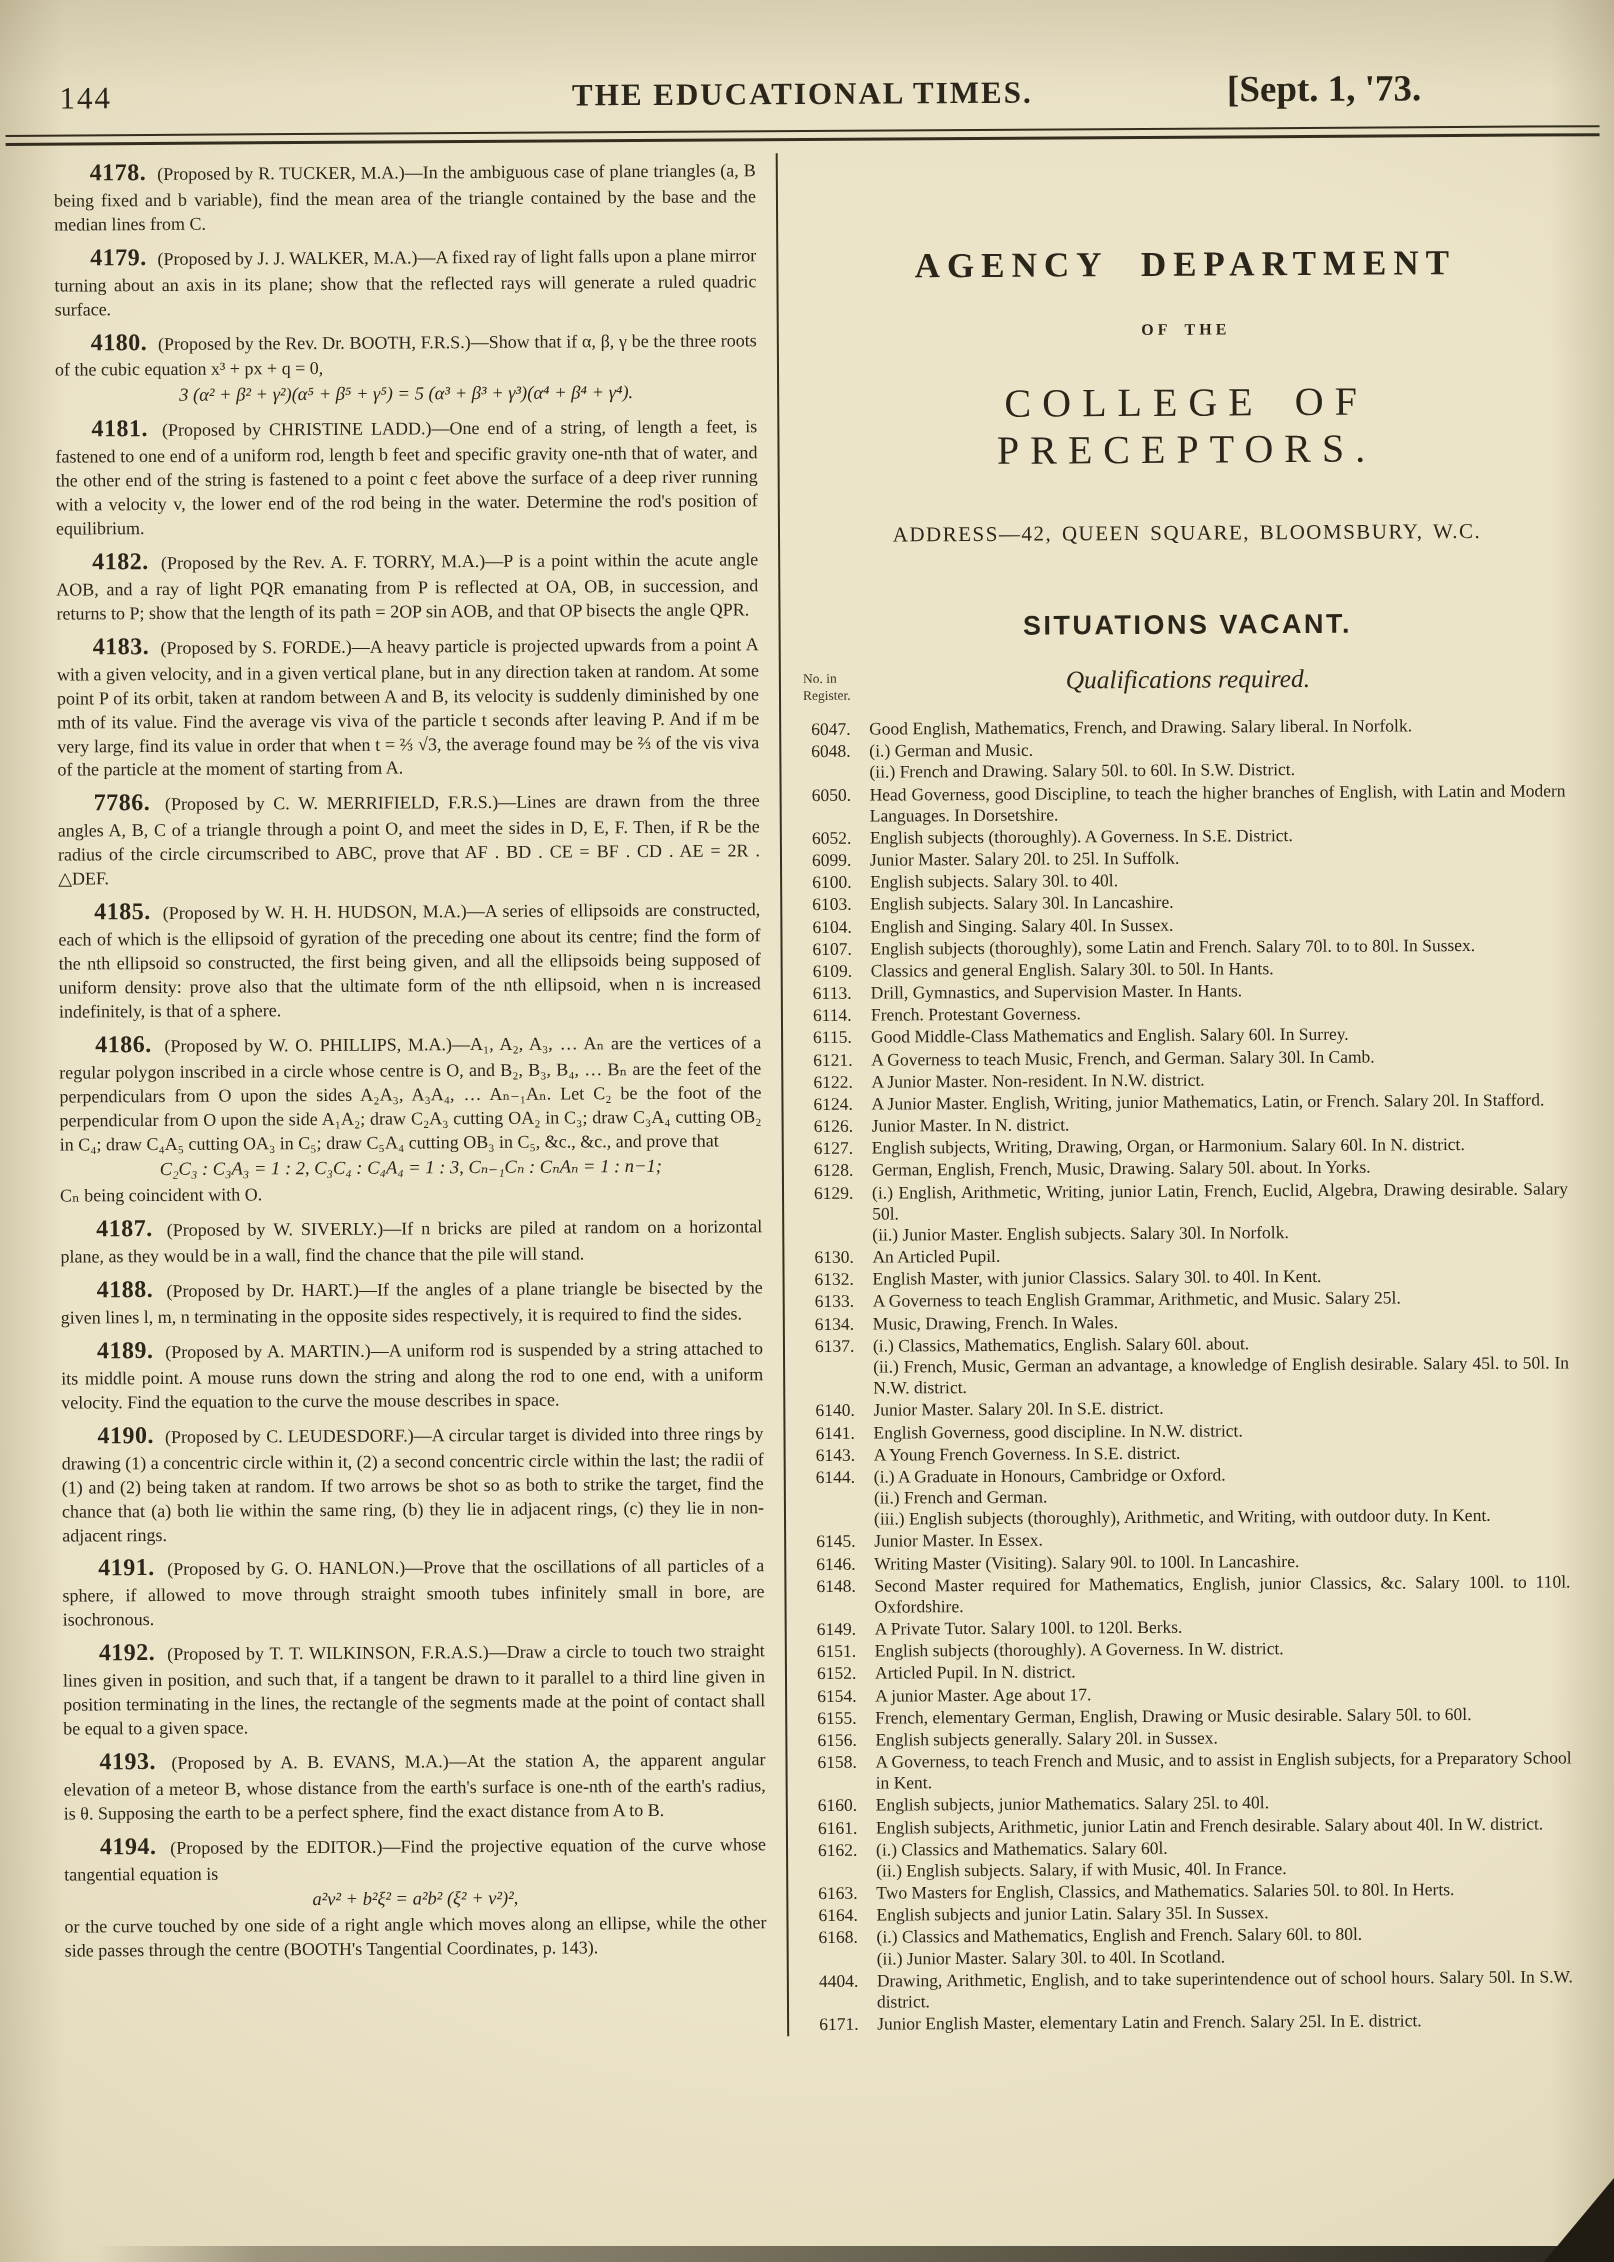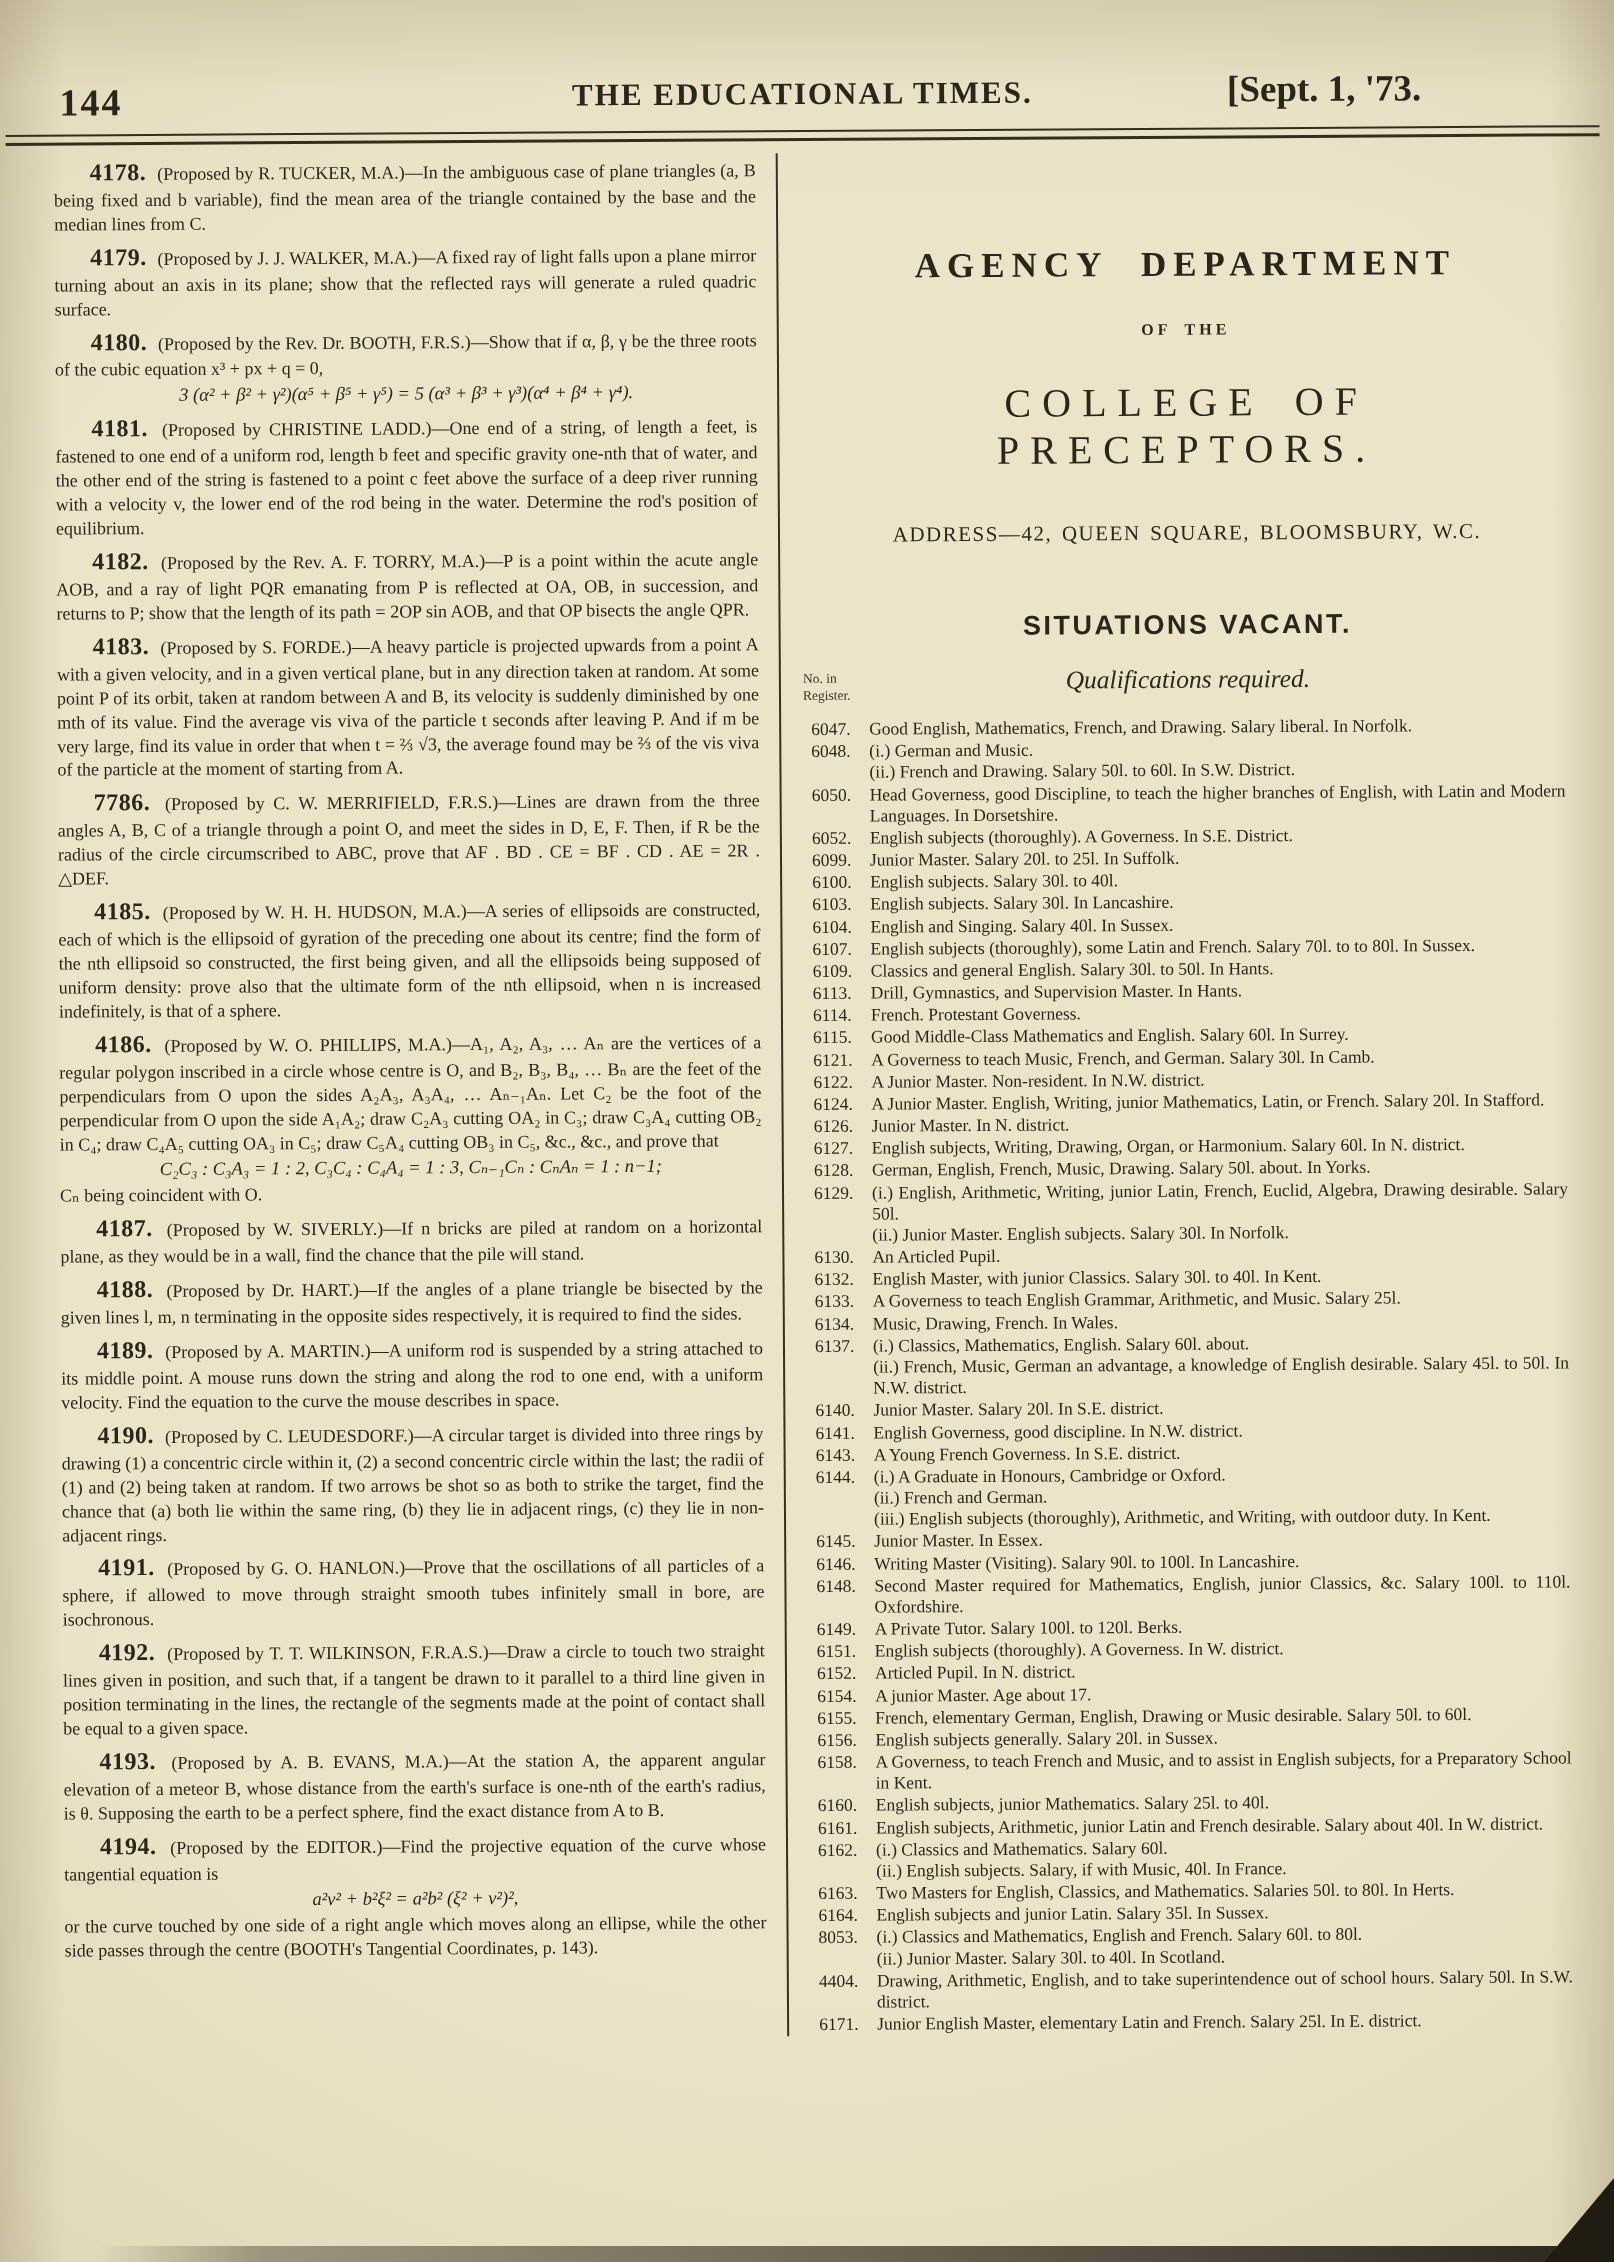--- a/index.html
+++ b/index.html
@@ -11,21 +11,21 @@
     color:#2b261a;
     font-family:"Liberation Serif","DejaVu Serif",serif;
     background:
       linear-gradient(to bottom, rgba(120,105,70,0.18) 0%, rgba(120,105,70,0.02) 4%, rgba(0,0,0,0) 10%),
       linear-gradient(to right, rgba(110,95,60,0.20) 0%, rgba(0,0,0,0) 4%, rgba(0,0,0,0) 96%, rgba(110,95,60,0.22) 100%),
       radial-gradient(ellipse 115% 85% at 52% 45%, #ece4c9 50%, #e3dabc 75%, #d3c8a5 94%, #c2b58e 100%);
   }
   .content{transform:rotate(-0.35deg);transform-origin:50% 40%;}
   
   .header{position:relative;height:52px;margin-top:76px;padding:0 64px;}
-  .pnum{font-size:38px;font-weight:bold;letter-spacing:2px;}
+  .pnum{font-size:31px;font-weight:normal;letter-spacing:2px;}
   .ptitle{position:absolute;left:0;right:0;text-align:center;font-size:31px;font-weight:bold;letter-spacing:2px;}
   .pdate{position:absolute;right:188px;top:-6px;font-size:37px;font-weight:bold;}
   .rule{height:6px;margin:2px 10px 0 10px;border-top:2px solid #332d1e;border-bottom:3px solid #332d1e;}
   
   .cols{display:flex;align-items:stretch;padding:12px 48px 0 58px;}
   .col-left{width:702px;padding-right:14px;}
   .divider{width:2px;background:#37311f;margin:0 10px 0 6px;}
   .col-right{flex:1;padding-left:20px;}
   
   .problem{margin:0 0 5px 0;}
@@ -408,21 +408,21 @@
                 <div>Two Masters for English, Classics, and Mathematics.  Salaries 50l. to 80l.  In Herts.</div>
               </div>
             </div>
             <div class="entry">
               <span class="enum">6164.</span>
               <div class="ebody">
                 <div>English subjects and junior Latin.  Salary 35l.  In Sussex.</div>
               </div>
             </div>
             <div class="entry">
-              <span class="enum">8053.</span>
+              <span class="enum">6168.</span>
               <div class="ebody">
                 <div>(i.) Classics and Mathematics, English and French.  Salary 60l. to 80l.</div>
                 <div>(ii.) Junior Master.  Salary 30l. to 40l.  In Scotland.</div>
               </div>
             </div>
             <div class="entry">
               <span class="enum">4404.</span>
               <div class="ebody">
                 <div>Drawing, Arithmetic, English, and to take superintendence out of school hours.  Salary 50l.  In S.W. district.</div>
               </div>

